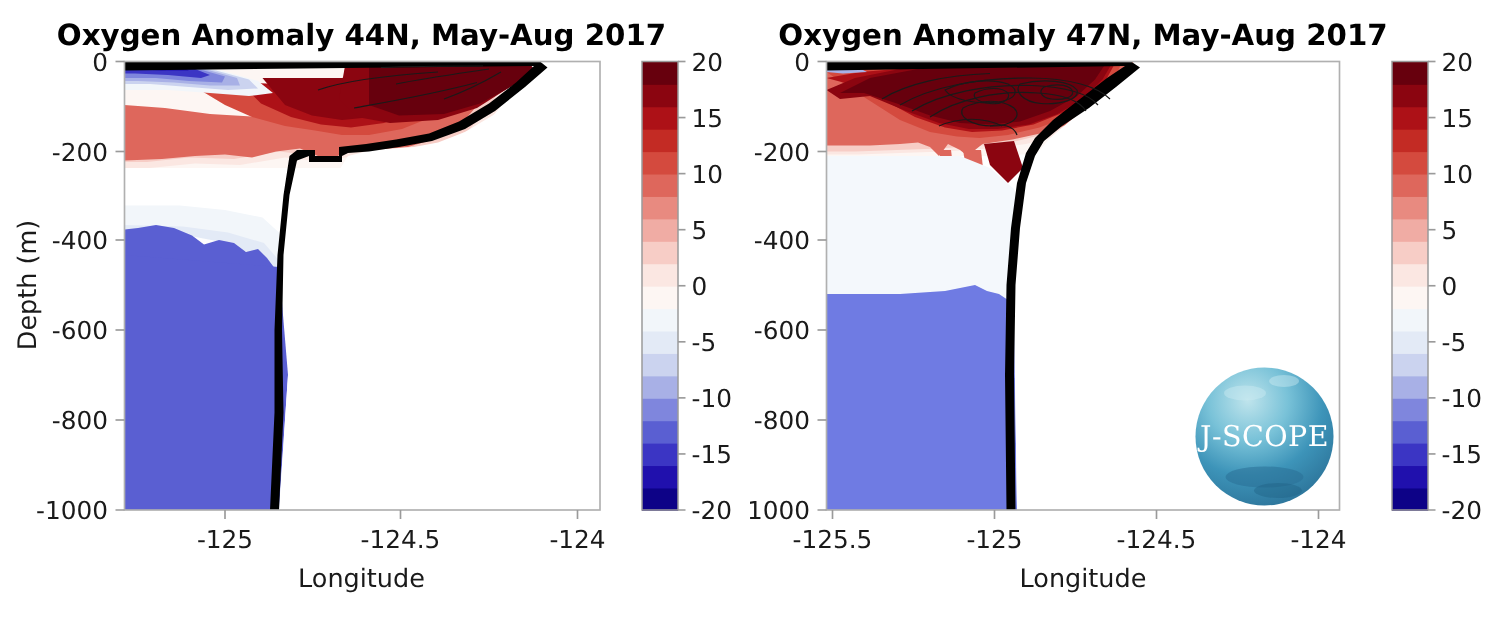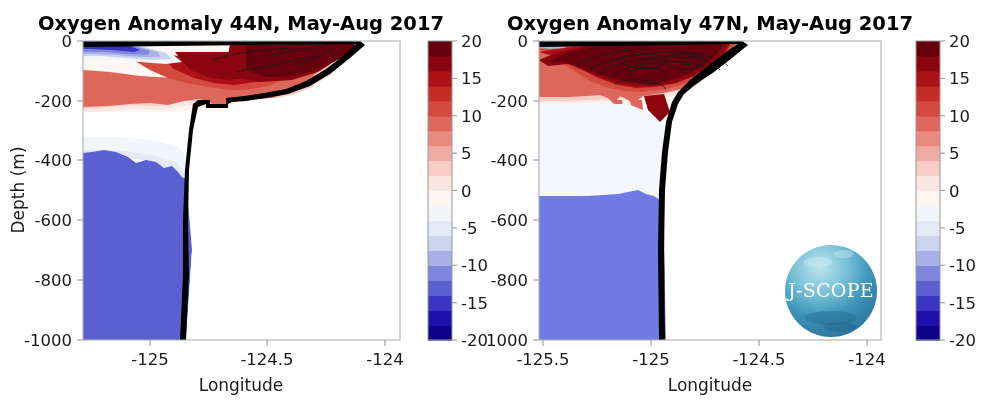--- a/index.html
+++ b/index.html
@@ -5,21 +5,21 @@
   html,body{margin:0;padding:0;}
   body{
     width:1000px;height:413px;
     background:#ffffff;
     font-family:"DejaVu Sans","Liberation Sans",sans-serif;
     overflow:hidden;
   }
   #figure{position:relative;width:1000px;height:413px;}
   .panel{position:absolute;top:0;height:413px;width:500px;}
   #panel-left{left:0;}
-  #panel-right{left:488px;}
+  #panel-right{left:500px;}
   svg{display:block;}
   .ttl{
     font-family:"DejaVu Sans","Liberation Sans",sans-serif;
     font-weight:bold;font-size:19.5px;fill:#000000;
   }
   .tick-lbl{
     font-family:"DejaVu Sans","Liberation Sans",sans-serif;
     font-size:16.5px;fill:#1a1a1a;
   }
   .ax-lbl{

